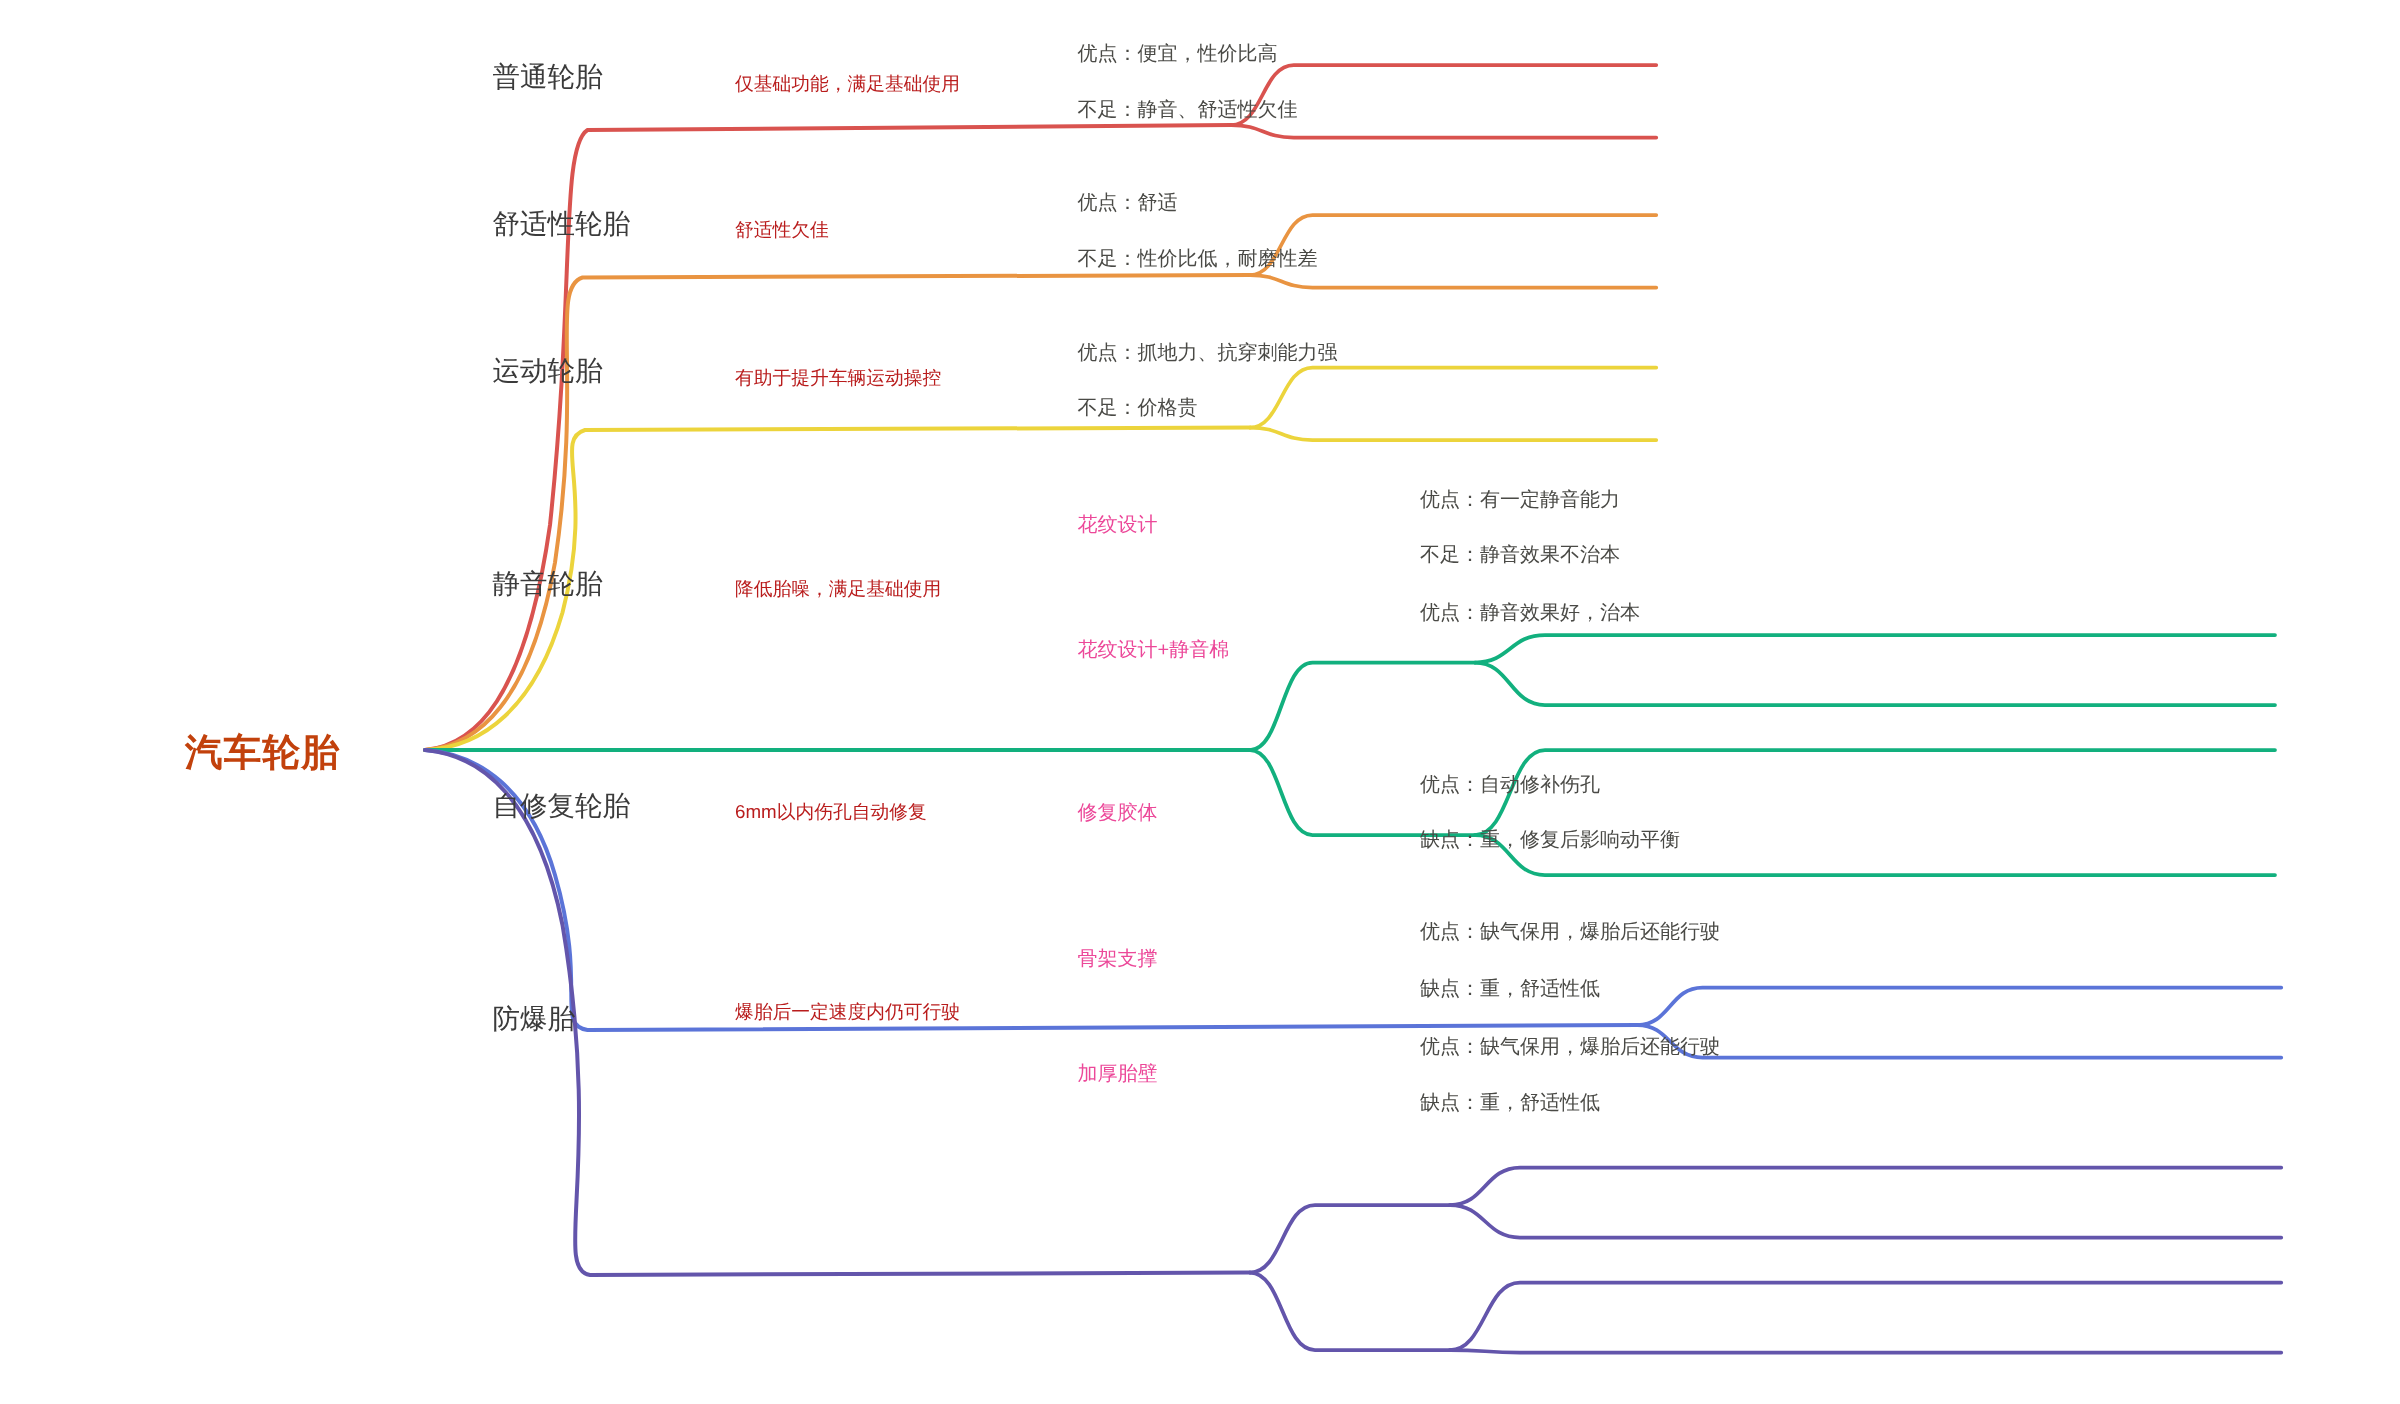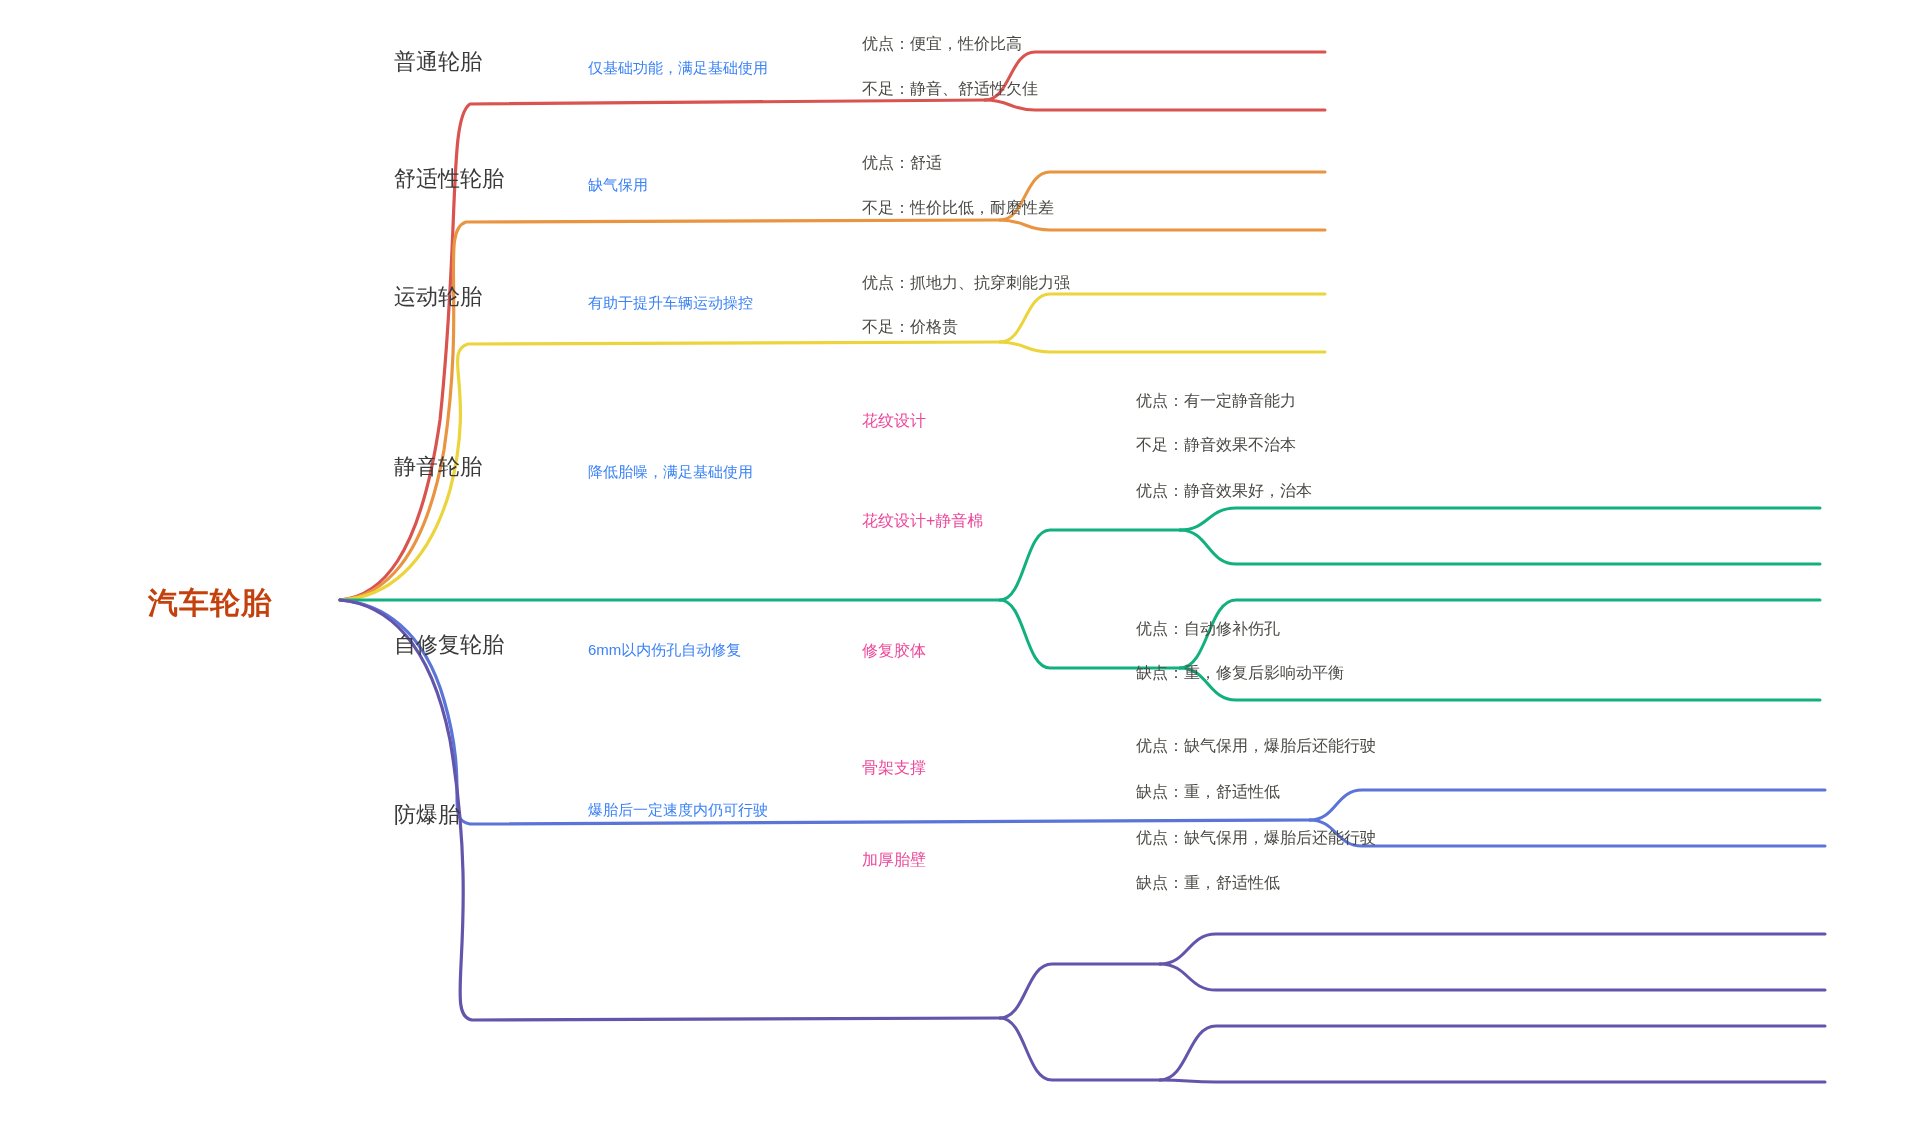--- a/index.html
+++ b/index.html
@@ -15,21 +15,21 @@
   .node{position:absolute;white-space:pre;line-height:1.35;}
 
   .root-node{
     font-size:30px;font-weight:bold;color:#c2410c;
     letter-spacing:1px;
   }
   .lvl1{
     font-size:22px;color:#3b3b3b;font-weight:400;
   }
   .lvl2{
-    font-size:15px;color:#3b82f6;font-weight:400;
+    font-size:15px;color:#b91c1c;font-weight:400;
   }
   .lvl3{
     font-size:16px;color:#ec4899;font-weight:400;
   }
   .leaf{
     font-size:16px;color:#4a4a46;font-weight:400;
   }
   .leaf.wrap{white-space:normal;width:345px;line-height:1.45;}
 </style>
 </head>
@@ -73,21 +73,21 @@
   </svg>
 
   <div class="node root-node" style="left:148px;top:583px;">汽车轮胎</div>
 
   <div class="node lvl1" style="left:394px;top:47px;">普通轮胎</div>
   <div class="node lvl2" style="left:588px;top:58px;">仅基础功能，满足基础使用</div>
   <div class="node leaf" style="left:862px;top:33px;">优点：便宜，性价比高</div>
   <div class="node leaf" style="left:862px;top:78px;">不足：静音、舒适性欠佳</div>
 
   <div class="node lvl1" style="left:394px;top:164px;">舒适性轮胎</div>
-  <div class="node lvl2" style="left:588px;top:175px;">缺气保用</div>
+  <div class="node lvl2" style="left:588px;top:175px;">舒适性欠佳</div>
   <div class="node leaf" style="left:862px;top:152px;">优点：舒适</div>
   <div class="node leaf" style="left:862px;top:197px;">不足：性价比低，耐磨性差</div>
 
   <div class="node lvl1" style="left:394px;top:282px;">运动轮胎</div>
   <div class="node lvl2" style="left:588px;top:293px;">有助于提升车辆运动操控</div>
   <div class="node leaf" style="left:862px;top:272px;">优点：抓地力、抗穿刺能力强</div>
   <div class="node leaf" style="left:862px;top:316px;">不足：价格贵</div>
 
   <div class="node lvl1" style="left:394px;top:452px;">静音轮胎</div>
   <div class="node lvl2" style="left:588px;top:462px;">降低胎噪，满足基础使用</div>

